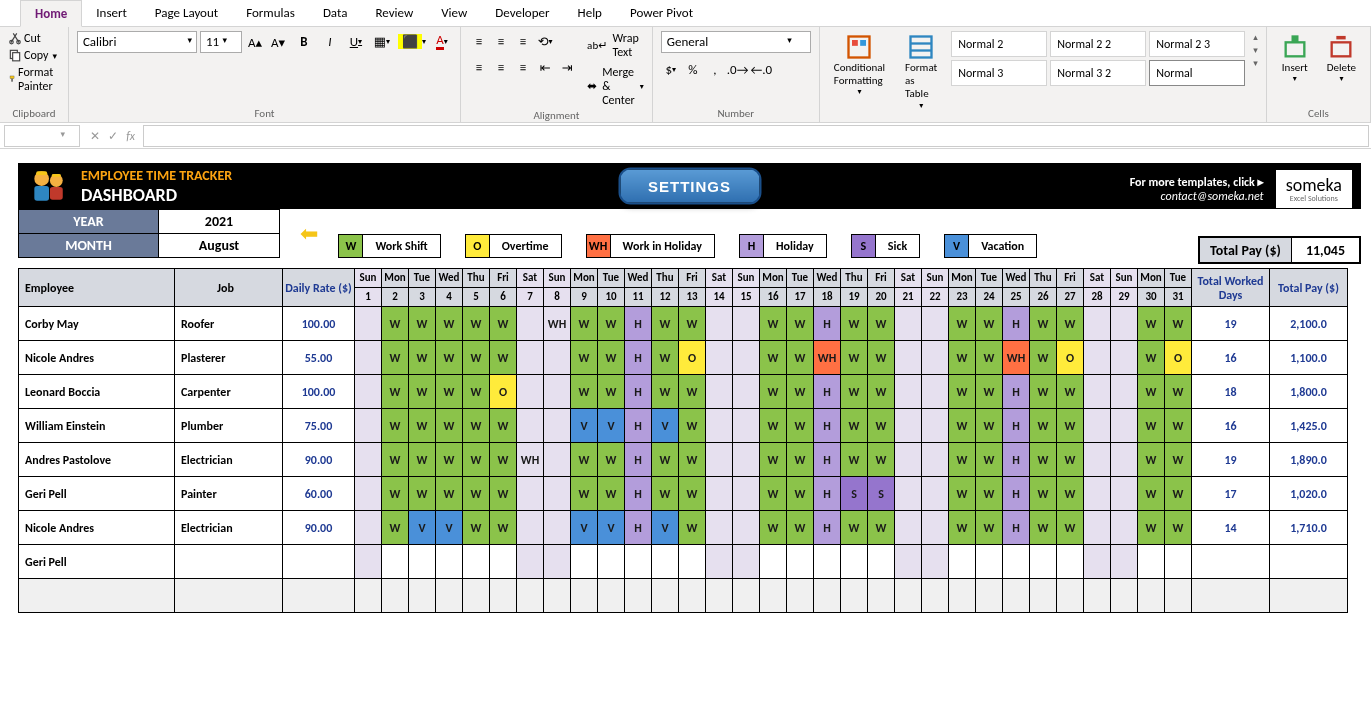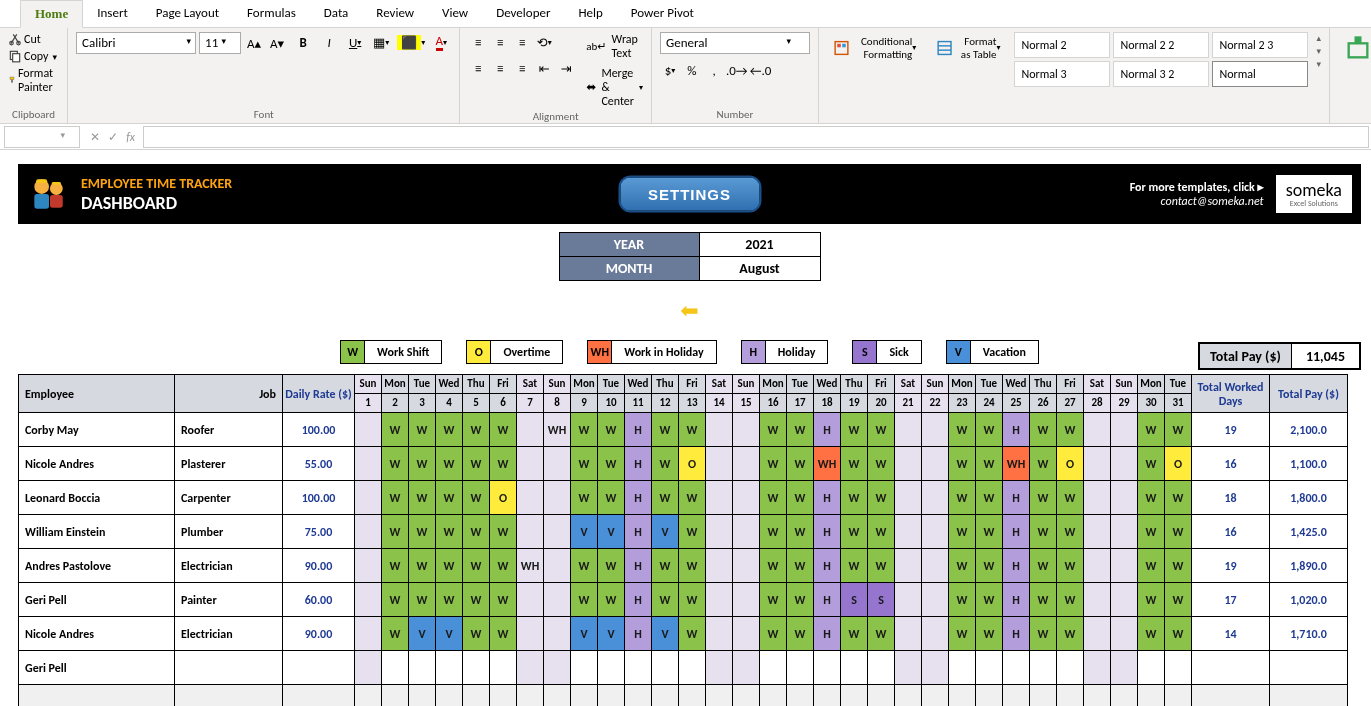--- a/index.html
+++ b/index.html
@@ -1,66 +1,66 @@
 <!DOCTYPE html>
 <html><head>
 <meta charset="utf-8">
 <style>
 * { box-sizing: border-box; margin: 0; padding: 0; }
 body { font-family: "Segoe UI", Calibri, Arial, sans-serif; font-size: 12px; background: #fff; overflow: hidden; }
 
 .ribbon-tabs { display: flex; background: #fff; border-bottom: 1px solid #d4d4d4; padding-left: 20px; font-size: 13px; }
 .ribbon-tabs div { padding: 5px 14px; cursor: pointer; }
-.ribbon-tabs .active { background: #f3f2f1; border: 1px solid #d4d4d4; border-bottom: 1px solid #f3f2f1; font-weight: 600; color: #4d7c0f; margin-bottom: -1px; font-family: Liberation Serif, serif; }
+.ribbon-tabs .active { background: #f3f2f1; border: 1px solid #d4d4d4; border-bottom: 1px solid #f3f2f1; font-weight: 600; color: #701a75; margin-bottom: -1px; }
 
 .ribbon { display: flex; background: #f3f2f1; border-bottom: 1px solid #d4d4d4; height: 96px; }
 .rgroup { border-right: 1px solid #d4d4d4; padding: 4px 8px 2px 8px; display: flex; flex-direction: column; justify-content: space-between; }
 .rgroup .label { text-align: center; font-size: 11px; color: #666; padding-top: 2px; }
 .rgroup .content { flex: 1; display: flex; align-items: flex-start; }
 .clip-col { display: flex; flex-direction: column; gap: 3px; font-size: 12px; }
 .clip-col div { display: flex; align-items: center; gap: 2px; cursor: pointer; }
 .clip-col svg { width: 14px; height: 14px; }
 .font-rows { display: flex; flex-direction: row; gap: 6px; }
 .font-row1 { display: flex; gap: 3px; align-items: center; }
 .font-name { width: 120px; height: 22px; border: 1px solid #ababab; background: #fff; font-size: 13px; padding: 2px 18px 2px 5px; position: relative; }
 .font-size { width: 42px; height: 22px; border: 1px solid #ababab; background: #fff; font-size: 13px; padding: 2px 14px 2px 5px; }
 .font-row2 { display: flex; gap: 6px; align-items: center; }
 .btn { min-width: 20px; height: 20px; display: inline-flex; align-items: center; justify-content: center; cursor: pointer; font-size: 13px; }
 .align-rows { display: flex; flex-direction: column; gap: 6px; }
 .align-row { display: flex; gap: 2px; align-items: center; }
 .wrap-merge { display: flex; flex-direction: column; gap: 6px; margin-left: 10px; font-size: 12px; }
 .wrap-merge div { display: flex; align-items: center; gap: 5px; cursor: pointer; }
 .num-rows { display: flex; flex-direction: column; gap: 6px; }
 .num-sel { width: 150px; height: 22px; border: 1px solid #ababab; background: #fff; font-size: 13px; padding: 2px 18px 2px 5px; }
-.big-btn { display: flex; flex-direction: row; align-items: center; justify-content: center; padding: 2px 6px; cursor: pointer; font-size: 11px; text-align: right; line-height: 1.2; }
+.big-btn { display: flex; flex-direction: column; align-items: center; justify-content: center; padding: 2px 6px; cursor: pointer; font-size: 11px; text-align: left; line-height: 1.2; }
 .big-btn svg { width: 28px; height: 28px; }
 .styles-grid { display: grid; grid-template-columns: repeat(3, 96px); grid-template-rows: 26px 26px; gap: 3px; }
 .style-cell { border: 1px solid #d4d4d4; background: #fff; display: flex; align-items: center; padding-left: 6px; font-size: 12px; }
 .style-cell.sel { border: 1px solid #888; }
 .cells-btns { display: flex; gap: 6px; }
 
 .fbar { display: flex; align-items: center; border-bottom: 1px solid #d4d4d4; height: 26px; background: #fff; }
 .name-box { width: 76px; height: 22px; border: 1px solid #ccc; margin: 2px 4px; padding: 2px 14px 2px 4px; font-size: 12px; }
 .fx-btns { display: flex; gap: 8px; padding: 0 6px; color: #999; }
 .fx-input { flex: 1; height: 22px; border: 1px solid #ccc; margin: 2px; padding: 2px 6px; }
 
 .sheet { padding: 14px 10px 10px 18px; background: #fff; position: relative; overflow: auto; }
 
-.banner { display: flex; align-items: center; background: #000; border: 1px solid #000; height: 60px; position: relative; }
+.banner { display: flex; align-items: flex-end; background: #000; border: 1px solid #000; height: 46px; position: relative; }
 .banner-left { display: flex; align-items: center; padding-left: 8px; }
 .worker-ico { width: 44px; height: 44px; display: flex; align-items: center; justify-content: center; }
 .banner-titles { display: flex; flex-direction: column; justify-content: center; margin-left: 10px; }
 .ett { color: #fca311; font-weight: bold; font-size: 14px; }
 .dash { color: #fff; font-weight: bold; font-size: 18px; }
 .settings-btn { position: absolute; left: 50%; top: 50%; transform: translate(-50%,-50%); background: linear-gradient(#5a9bd5,#2f6fb0); border: 2px solid #1a4f8a; border-radius: 12px; color: #fff; font-weight: bold; font-size: 15px; padding: 8px 28px; letter-spacing: 1px; box-shadow: 0 2px 6px rgba(0,0,0,.4); }
 .banner-right { margin-left: auto; display: flex; align-items: center; color: #fff; font-style: italic; font-size: 12px; gap: 12px; padding-right: 8px; }
 .logo { background: #fff; color: #000; font-size: 18px; font-weight: 500; padding: 6px 10px; font-style: normal; line-height: 1; text-align: center; }
 .logo small { display: block; font-size: 8px; color: #666; font-weight: normal; }
 
-.controls { display: flex; align-items: center; margin-top: 8px; gap: 16px; flex-direction: column; }
+.controls { display: flex; align-items: flex-end; gap: 16px; }
 .ym { border: 1px solid #000; font-size: 14px; font-weight: bold; }
 .ym-row { display: flex; }
 .ym-row .lab { width: 140px; background: #6a7a99; color: #fff; text-align: center; padding: 3px; border-right: 1px solid #000; }
 .ym-row .val { width: 120px; text-align: center; padding: 3px; background: #fff; }
 .ym-row + .ym-row { border-top: 1px solid #000; }
 .arrow { font-size: 22px; color: #f5c518; align-self: center; margin: 0 4px; }
 .legend { display: flex; gap: 24px; align-items: center; }
 .leg-item { display: flex; align-items: center; border: 1px solid #000; height: 24px; font-weight: bold; font-size: 12px; }
 .leg-item .chip { width: 24px; height: 100%; display: flex; align-items: center; justify-content: center; border-right: 1px solid #000; color: #000; }
 .leg-item .txt { padding: 0 12px; }
@@ -348,21 +348,21 @@
     <div class="totalpay">
       <div class="lab">Total Pay ($)</div>
       <div class="val">11,045</div>
     </div>
   </div>
 
   <table class="sched" id="sched">
       <tbody>
         <tr>
           <th class="hdr emp" rowspan="2" style="text-align:left;padding-left:6px">Employee</th>
-          <th class="hdr job" rowspan="2" style="text-align:right;padding-left:0">Job</th>
+          <th class="hdr job" rowspan="2" style="text-align:center;padding-left:0">Job</th>
           <th class="hdr rate" rowspan="2">Daily Rate ($)</th>
           <th class="hdr2 wk">Sun</th>
           <th class="hdr2">Mon</th>
           <th class="hdr2">Tue</th>
           <th class="hdr2">Wed</th>
           <th class="hdr2">Thu</th>
           <th class="hdr2">Fri</th>
           <th class="hdr2 wk">Sat</th>
           <th class="hdr2 wk">Sun</th>
           <th class="hdr2">Mon</th>

